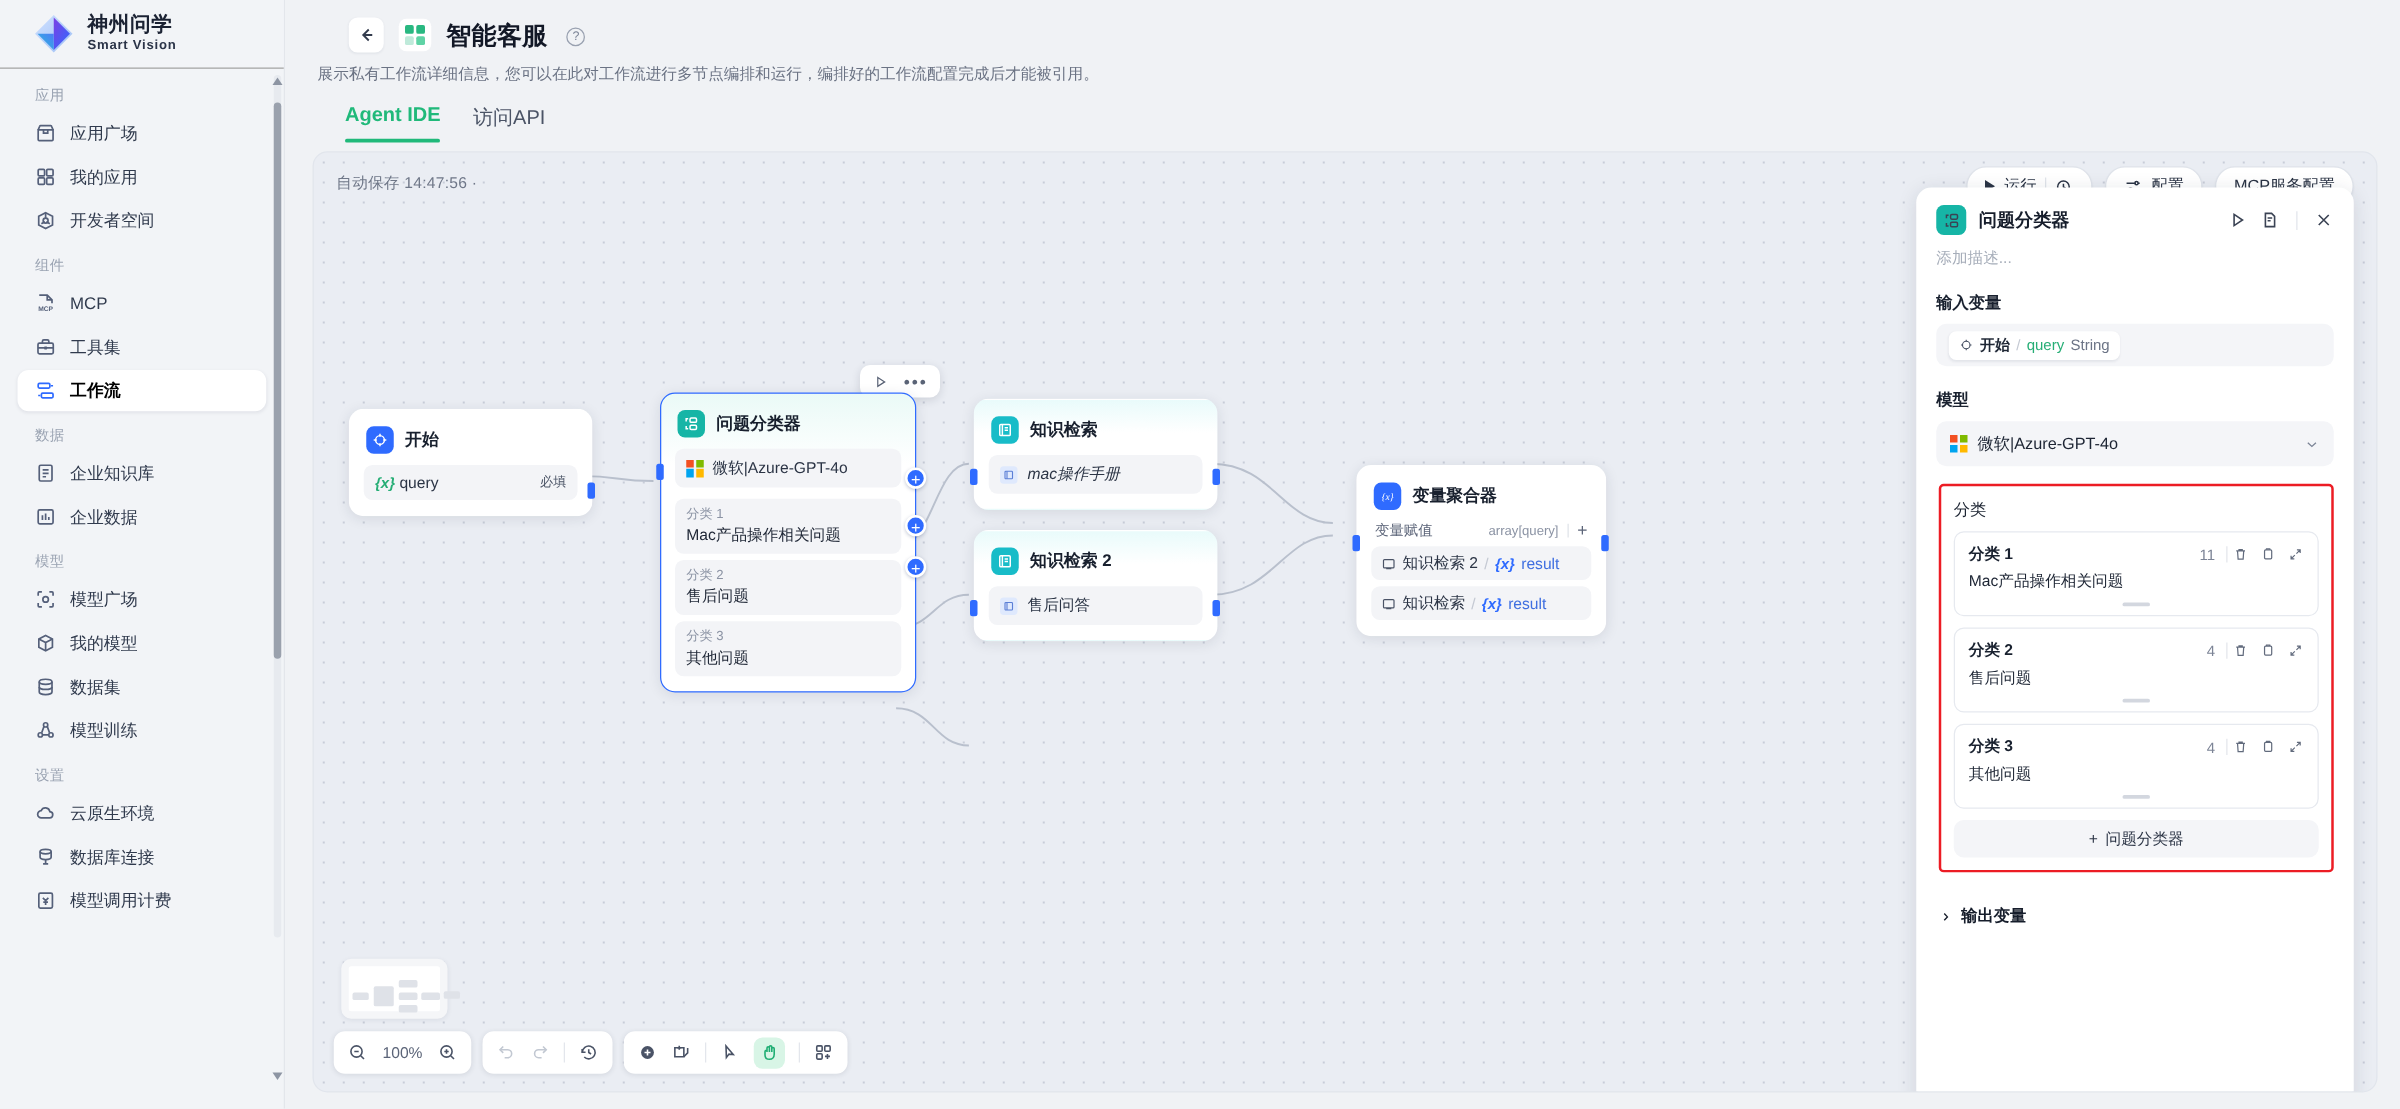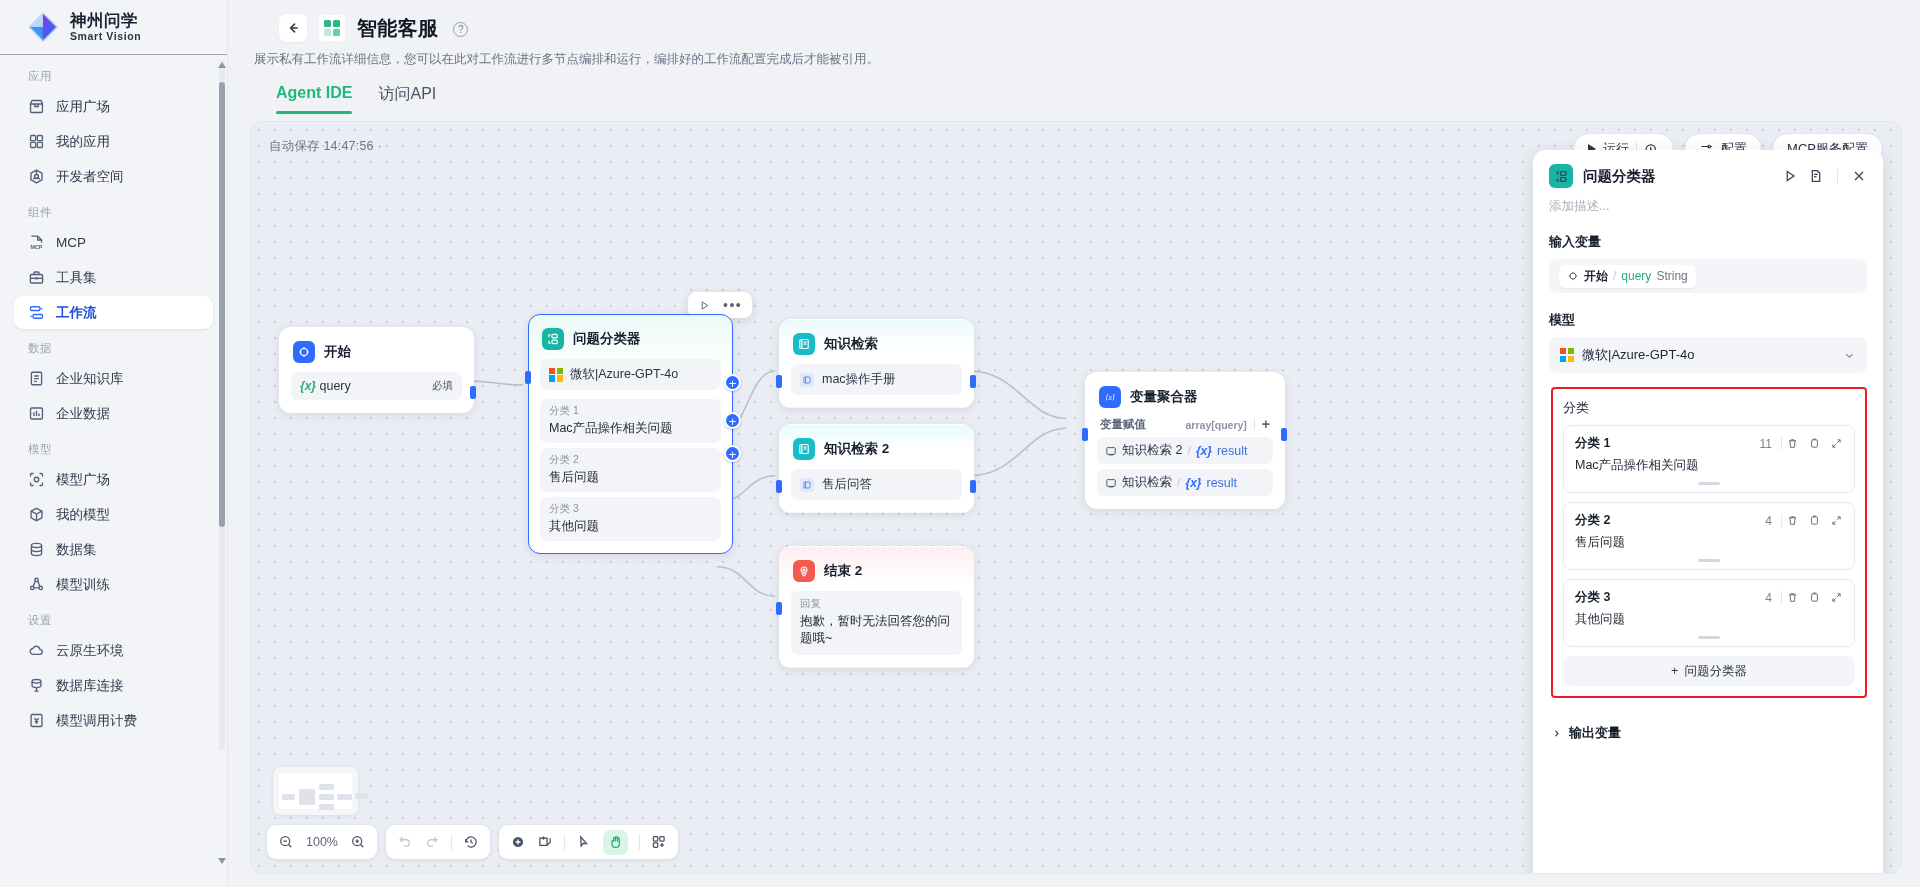--- a/index.html
+++ b/index.html
@@ -40,21 +40,21 @@
   }
   .nav-group-label:first-child { margin-top: 0; }
   .nav-item {
     display: flex; align-items: center; gap: 11px;
     margin: 2px 14px; padding: 7px 0 7px 14px;
     border-radius: 9px; cursor: pointer;
     font-size: 13.5px; color: #303a4d;
     height: 33px;
   }
   .nav-item.active {
-    background: #ffffff; color: #1d4ed8; font-weight: 700;
+    background: #ffffff; color: #000000; font-weight: 700;
     box-shadow: 0 1px 3px rgba(20,30,60,.08);
   }
   .nav-item.active .nav-ic svg { stroke: #2f6bff; }
   .nav-ic { width: 17px; height: 17px; flex: 0 0 17px; display:flex; align-items:center; justify-content:center; }
   .nav-ic svg { width: 17px; height: 17px; stroke: #55607a; fill: none; stroke-width: 1.6; }
   .nav-ic .mcp-txt { font-size: 6.3px; fill: #55607a; stroke: none; font-weight: 700; }
 
   .sb-track {
     position: absolute; right: 2px; top: 60px; width: 6px; height: 690px;
     background: #e7eaef; border-radius: 3px;
@@ -580,84 +580,67 @@
       <div class="node" style="left:528px; top:197px; width:195px; background:linear-gradient(180deg,#e9fbfb 0%,#ffffff 30%);">
         <div class="node-head">
           <span class="node-ic" style="background:#18bcc8;">
             <svg viewBox="0 0 20 20">
                 <rect x="4" y="3.6" width="12" height="12.8" rx="1.3"></rect>
                 <path d="M7 3.6v12.8M9.6 7.4h3.8M9.6 10.2h3.8"></path>
               </svg>
           </span>
           <span class="node-title">知识检索</span>
         </div>
+        <div class="node-field" style="justify-content:flex-start;gap:8px;font-style:italic;">
+          <span style="width:14px;height:14px;border-radius:3px;background:#dfe9fd;display:inline-flex;align-items:center;justify-content:center;">
+            <svg viewBox="0 0 20 20" style="width:10px;height:10px;stroke:#5b7fd6;fill:none;stroke-width:1.8;">
+                <rect x="4" y="4" width="12" height="12" rx="1.4"></rect>
+                <path d="M7.2 4v12"></path>
+              </svg>
+          </span>
+          <span>mac操作手册</span>
+        </div>
+        <span class="port" style="left:-4px; top:55px;"></span>
+        <span class="port" style="right:-3px; top:55px;"></span>
+      </div>
+
+      <div class="node" style="left:528px; top:302px; width:195px; background:linear-gradient(180deg,#e9fbfb 0%,#ffffff 30%);">
+        <div class="node-head">
+          <span class="node-ic" style="background:#18bcc8;">
+            <svg viewBox="0 0 20 20">
+                <rect x="4" y="3.6" width="12" height="12.8" rx="1.3"></rect>
+                <path d="M7 3.6v12.8M9.6 7.4h3.8M9.6 10.2h3.8"></path>
+              </svg>
+          </span>
+          <span class="node-title">知识检索 2</span>
+        </div>
         <div class="node-field" style="justify-content:flex-start;gap:8px;">
           <span style="width:14px;height:14px;border-radius:3px;background:#dfe9fd;display:inline-flex;align-items:center;justify-content:center;">
             <svg viewBox="0 0 20 20" style="width:10px;height:10px;stroke:#5b7fd6;fill:none;stroke-width:1.8;">
                 <rect x="4" y="4" width="12" height="12" rx="1.4"></rect>
                 <path d="M7.2 4v12"></path>
               </svg>
           </span>
-          <span>mac操作手册</span>
+          <span>售后问答</span>
         </div>
         <span class="port" style="left:-4px; top:55px;"></span>
         <span class="port" style="right:-3px; top:55px;"></span>
       </div>
 
-      <div class="node" style="left:528px; top:302px; width:195px; background:linear-gradient(180deg,#e9fbfb 0%,#ffffff 30%);">
-        <div class="node-head">
-          <span class="node-ic" style="background:#18bcc8;">
-            <svg viewBox="0 0 20 20">
-                <rect x="4" y="3.6" width="12" height="12.8" rx="1.3"></rect>
-                <path d="M7 3.6v12.8M9.6 7.4h3.8M9.6 10.2h3.8"></path>
-              </svg>
-          </span>
-          <span class="node-title">知识检索 2</span>
-        </div>
-        <div class="node-field" style="justify-content:flex-start;gap:8px;">
-          <span style="width:14px;height:14px;border-radius:3px;background:#dfe9fd;display:inline-flex;align-items:center;justify-content:center;">
-            <svg viewBox="0 0 20 20" style="width:10px;height:10px;stroke:#5b7fd6;fill:none;stroke-width:1.8;">
-                <rect x="4" y="4" width="12" height="12" rx="1.4"></rect>
-                <path d="M7.2 4v12"></path>
-              </svg>
-          </span>
-          <span>售后问答</span>
-        </div>
-        <span class="port" style="left:-4px; top:55px;"></span>
-        <span class="port" style="right:-3px; top:55px;"></span>
-      </div>
-
-      <div class="node" style="left:528px; top:424px; width:195px; background:linear-gradient(180deg,#fdeeee 0%,#ffffff 32%);">
-        <div class="node-head">
-          <span class="node-ic" style="background:#f4594f;">
-            <svg viewBox="0 0 20 20">
-                <circle cx="10" cy="8.5" r="4.2"></circle>
-                <circle cx="10" cy="8.5" r="1.4"></circle>
-                <path d="M6.6 13.4 10 17l3.4-3.6"></path>
-              </svg>
-          </span>
-          <span class="node-title">结束 2</span>
-        </div>
-        <div class="node-field" style="display:block;padding:6px 9px 8px 9px;">
-          <div class="node-sub">回复</div>
-          <div class="node-val">抱歉，暂时无法回答您的问题哦~</div>
-        </div>
-        <span class="port" style="left:-4px; top:55px;"></span>
-      </div>
 
       <div class="node" style="left:834px; top:250px; width:200px;">
         <div class="node-head">
           <span class="node-ic" style="background:#2f6bff;">
             <svg viewBox="0 0 20 20" style="stroke:none;fill:#fff;">
                 <text x="3.4" y="14" font-size="11" font-style="italic" font-family="Liberation Serif, serif">{x}</text>
               </svg>
           </span>
           <span class="node-title">变量聚合器</span>
         </div>
-        <div style="display:flex;align-items:center;justify-content:space-between;margin-top:9px;padding:0 3px;font-weight:bold;">
+        <div style="display:flex;align-items:center;justify-content:space-between;margin-top:9px;padding:0 3px;">
           <span class="node-sub" style="font-size:11.5px;color:#5b6478;">变量赋值</span>
           <span style="display:flex;align-items:center;gap:7px;">
             <span class="node-sub">array[query]</span>
             <span style="width:1px;height:11px;background:#e0e3e9;display:inline-block;"></span>
             <span style="color:#5b6478;font-size:14px;cursor:pointer;line-height:11px;">+</span>
           </span>
         </div>
         <div class="node-field" style="justify-content:flex-start;gap:5px;margin-top:5px;padding:5px 8px;">
           <svg viewBox="0 0 20 20" style="width:12px;height:12px;stroke:#4a5366;fill:none;stroke-width:1.6;">
               <rect x="3" y="4.4" width="14" height="11.2" rx="1.4"></rect>

